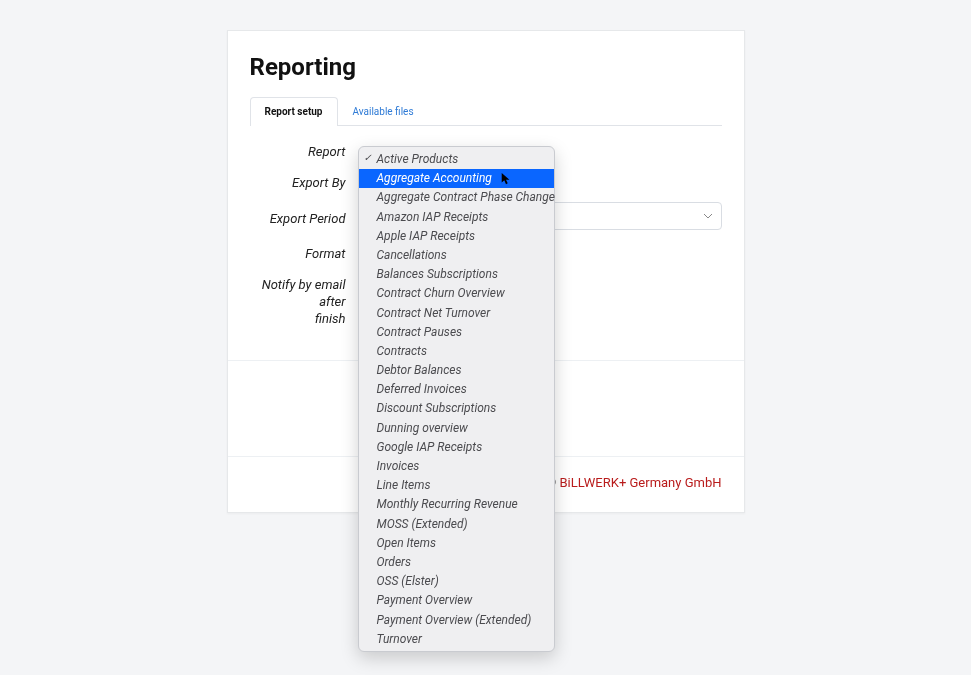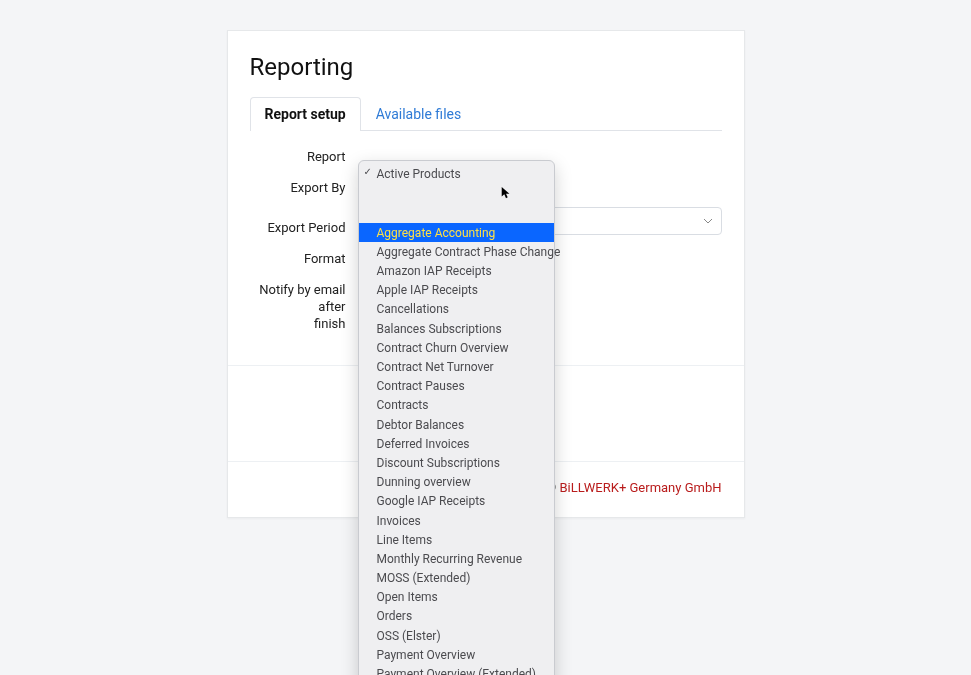--- a/index.html
+++ b/index.html
@@ -17,52 +17,53 @@
   .card {
     width: 518px;
     background: #fff;
     border: 1px solid #e6e8ea;
     box-shadow: 0 1px 2px rgba(0,0,0,0.04);
     position: relative;
   }
   .card-inner { padding: 22px 22px 0 22px; }
   h1.page-title {
     font-size: 24px;
-    font-weight: 400;
+    font-weight: 700;
     color: #111;
     margin-bottom: 16px;
   }
   .tabs {
     display: flex;
     border-bottom: 1px solid #e0e3e8;
   }
   .tab {
     padding: 8px 14px 9px 14px;
-    font-size: 14px;
+    font-size: 10px;
     cursor: pointer;
     border: 1px solid transparent;
     border-bottom: none;
     margin-bottom: -1px;
     color: #2f7bd6;
   }
   .tab.active {
     font-weight: 700;
     color: #111;
     border-color: #e0e3e8;
     border-radius: 4px 4px 0 0;
     background: #fff;
   }
   .form {
     padding: 14px 0 10px 0;
     position: relative;
   }
   .form-row {
     display: flex;
-    align-items: flex-end;
+    align-items: center;
     margin-bottom: 12px;
+    font-style: italic;
   }
   .form-row .label {
     width: 108px;
     text-align: right;
     padding-right: 12px;
     padding-top: 4px;
     color: #222;
     font-size: 13px;
   }
   .form-row .label.multiline {
@@ -131,22 +132,21 @@
   .dd-item.checked::before {
     content: "✓";
     position: absolute;
     left: 5px;
     top: 1px;
     font-size: 10px;
     color: #4b4b4f;
   }
   .dd-item.highlight {
     background: #0a66ff;
-    color: #fde047;
-    margin-top: 40px;
+    color: #ffffff;
   }
   .cursor-pointer {
     position: absolute;
     top: 1px;
     right: 43px;
     width: 10px; height: 12px;
     color: #000;
     pointer-events: none;
   }
 </style>

